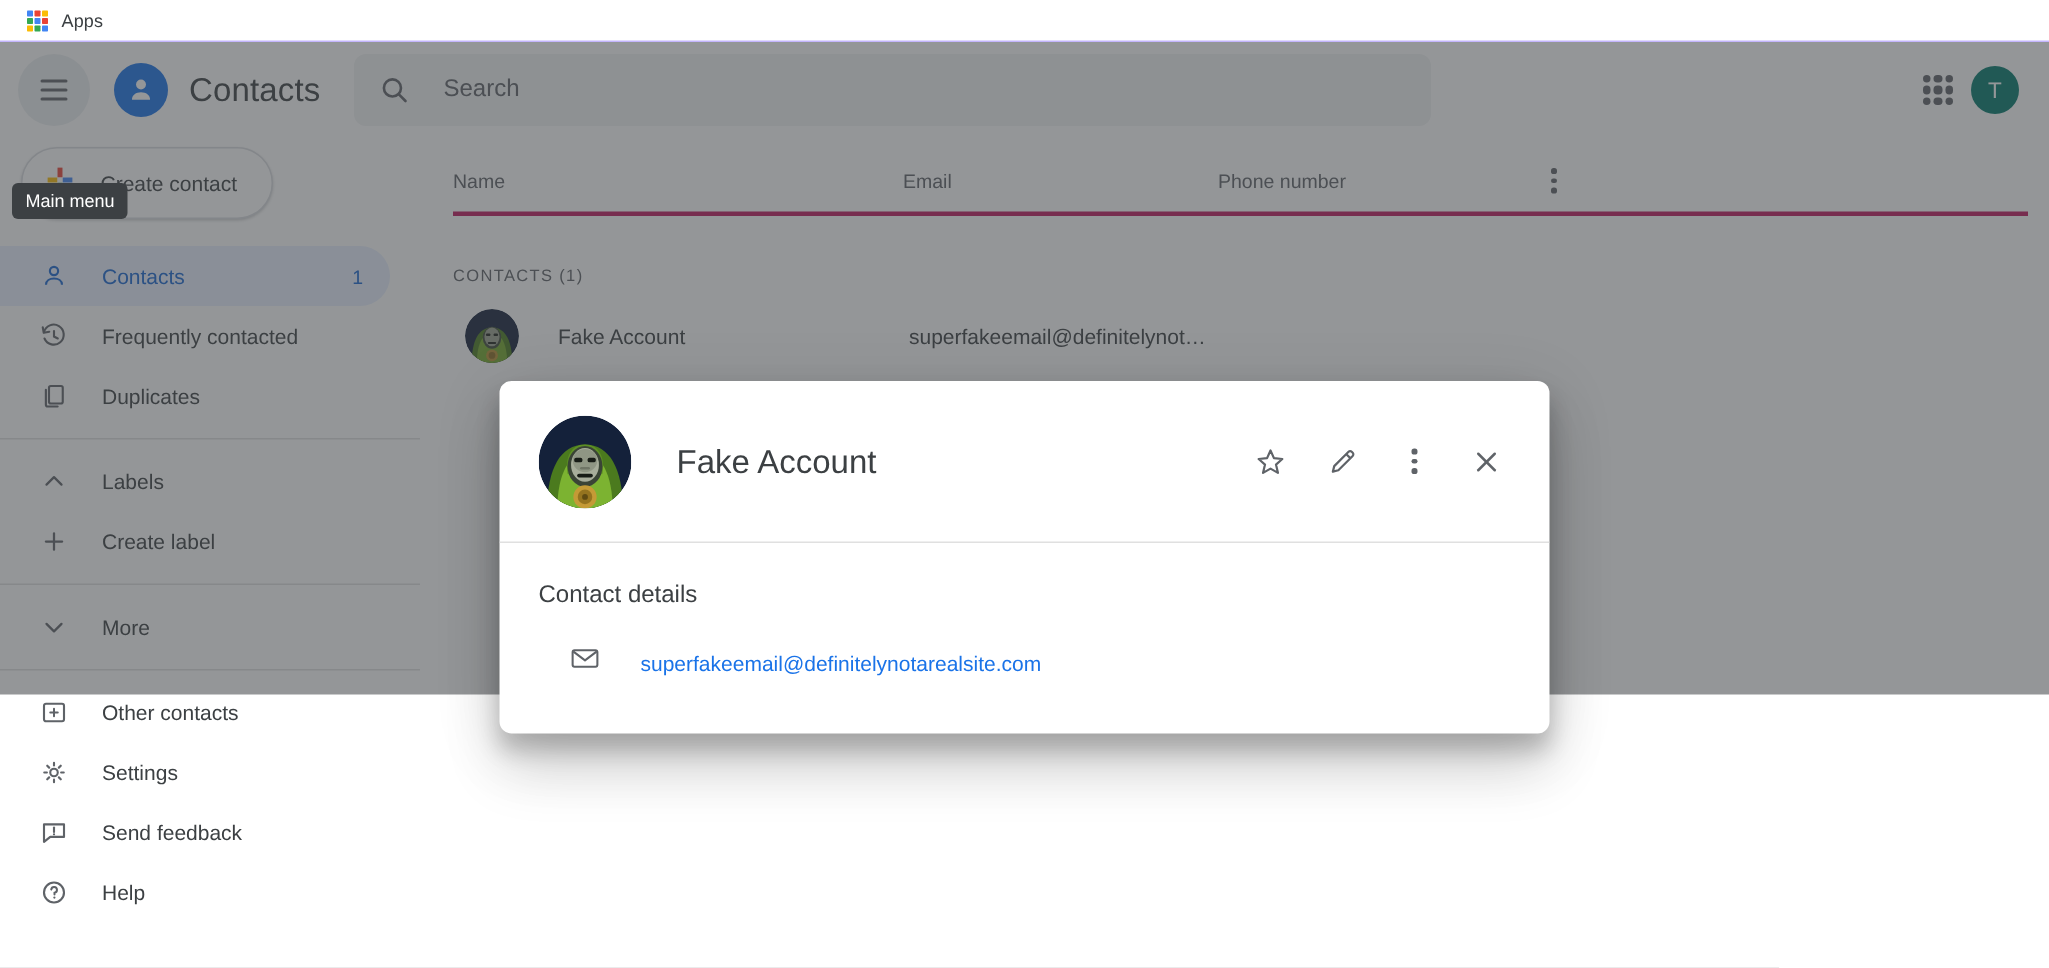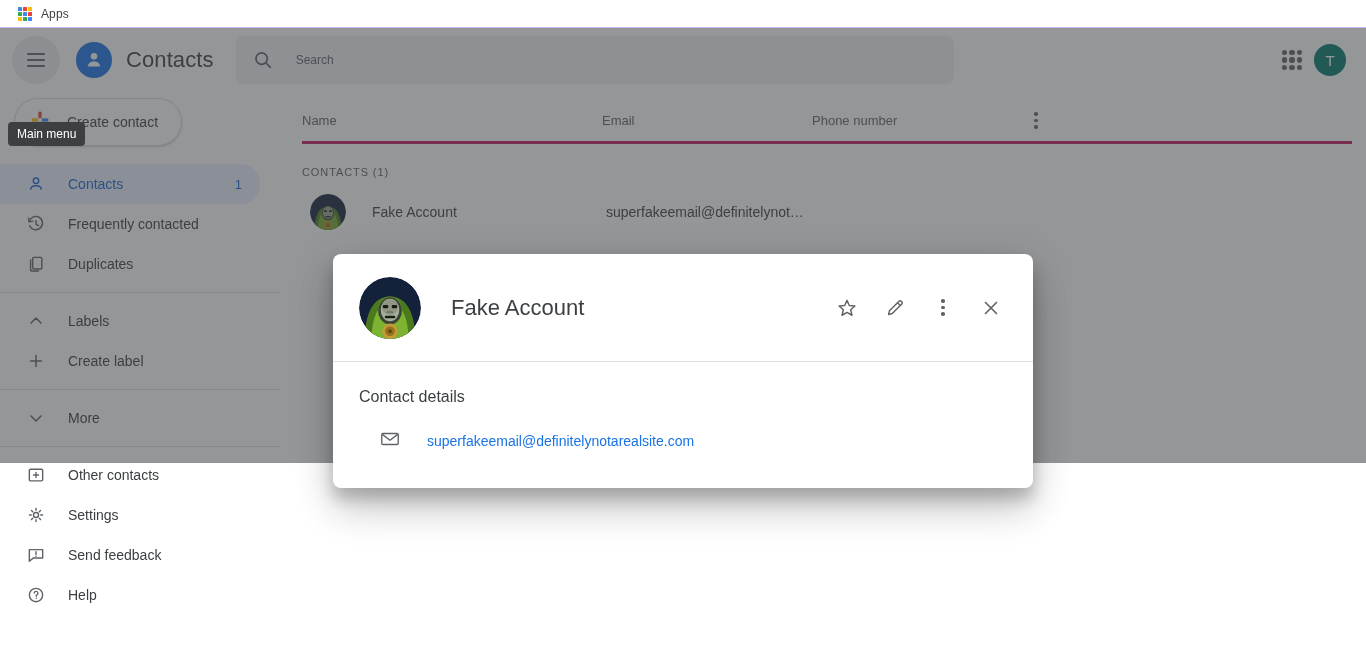--- a/index.html
+++ b/index.html
@@ -104,21 +104,21 @@
     background: #f1f3f4;
     border-radius: 8px;
     display: flex; align-items: center;
     padding: 0 16px;
     cursor: text;
   }
   .search-icon { width: 22px; height: 22px; flex: none; }
   .search-input {
     border: none; outline: none; background: transparent;
     margin-left: 22px;
-    font-size: 12px; color: #3c4043;
+    font-size: 16px; color: #3c4043;
     font-family: "Liberation Sans", sans-serif;
     width: 100%;
   }
   .search-input::placeholder { color: #5f6368; }
 
   .header-right {
     margin-left: auto;
     display: flex; align-items: center; gap: 12px;
     padding-right: 20px;
   }
@@ -217,21 +217,21 @@
   }
   .vdots { width: 4px; }
   .vdots i {
     display: block; width: 3.5px; height: 3.5px; border-radius: 50%;
     background: #5f6368; margin-bottom: 3px;
   }
   .vdots i:last-child { margin-bottom: 0; }
 
   .group-title {
     font-size: 11px; letter-spacing: .9px; color: #5f6368;
-    margin-top: 22px; margin-bottom: 10px;
+    margin-top: 34px; margin-bottom: 10px;
   }
   .contact-row {
     display: flex; align-items: center;
     height: 48px;
     font-size: 14px; color: #3c4043;
     cursor: pointer;
   }
   .row-avatar {
     width: 36px; height: 36px; border-radius: 50%;
     overflow: hidden; flex: none;

